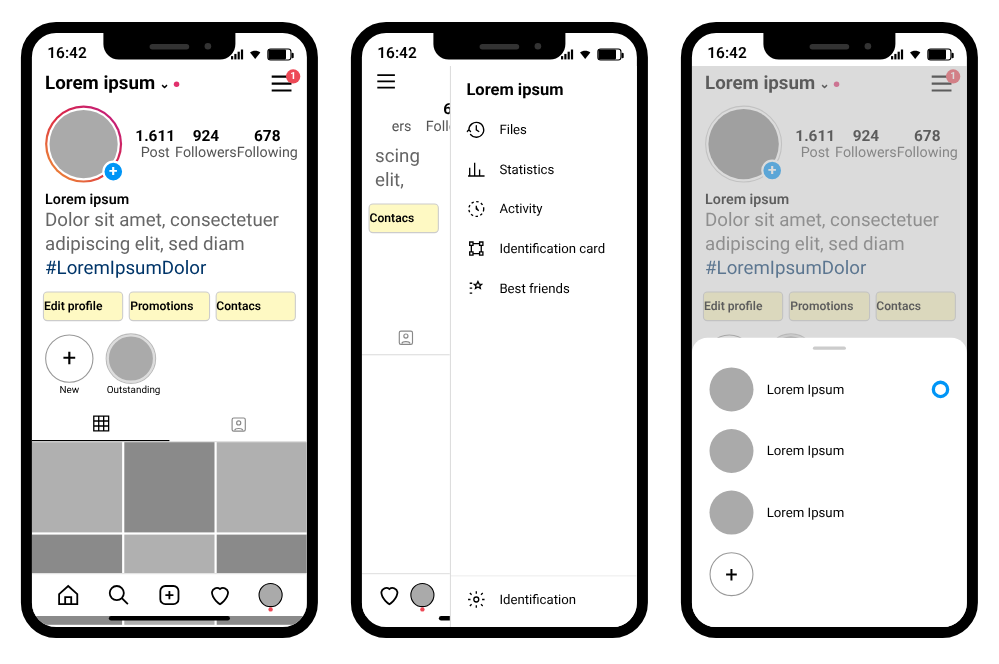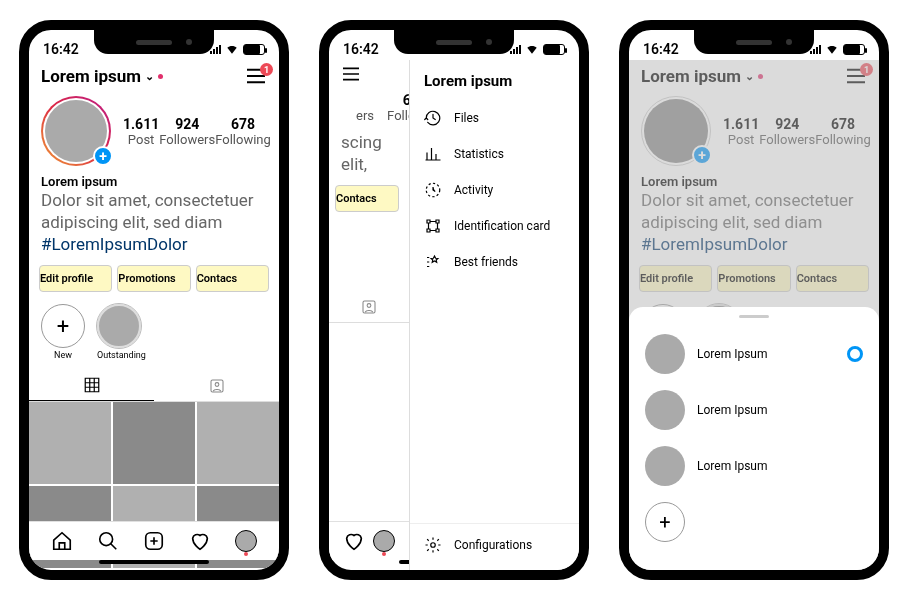--- a/index.html
+++ b/index.html
@@ -328,21 +328,21 @@
         <span>Best friends</span>
       </div>
       <div class="drawer-spacer"></div>
       <div class="drawer-item" style="border-top:1px solid #eee; padding-top:12px; padding-bottom:16px;">
         <span class="drawer-icon">
             <svg width="18" height="18" viewBox="0 0 24 24">
               <circle a="" національ="" cx="12" cy="12" r="3" stroke="#000" stroke-width="1.6" fill="none"></circle>
               <path stroke="#000" stroke-width="1.6" fill="none" d="M12 2v3m0 14v3M4.2 4.2l2.1 2.1m11.4 11.4l2.1 2.1M2 12h3m14 0h3M4.2 19.8l2.1-2.1m11.4-11.4l2.1-2.1"></path>
             </svg>
           </span>
-        <span>Configurations</span>
+        <span>Identification</span>
       </div>
     </div>
 
     <div class="bottomnav" style="width: calc(100% - 170px); justify-content:space-around;">
       <svg width="22" height="22" viewBox="0 0 24 24">
           <path stroke="#000" stroke-width="1.8" fill="none" d="M12 21s-8-5-8-12a5 5 0 0 1 8-3 5 5 0 0 1 8 3c0 7-8 12-8 12z"></path>
         </svg>
       <div class="nav-avatar">
           <div class="ndot"></div>
         </div>

